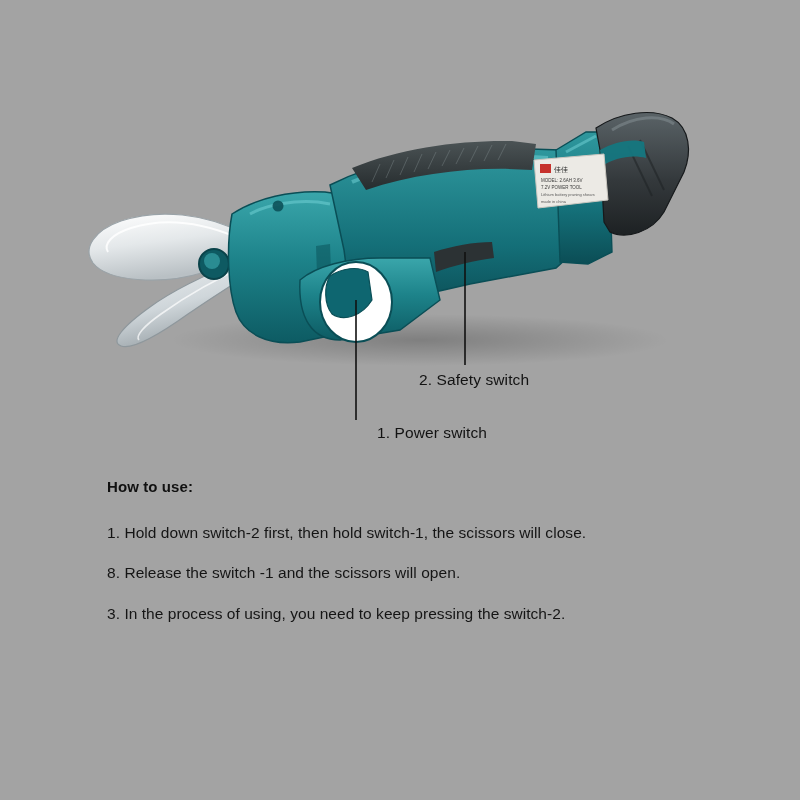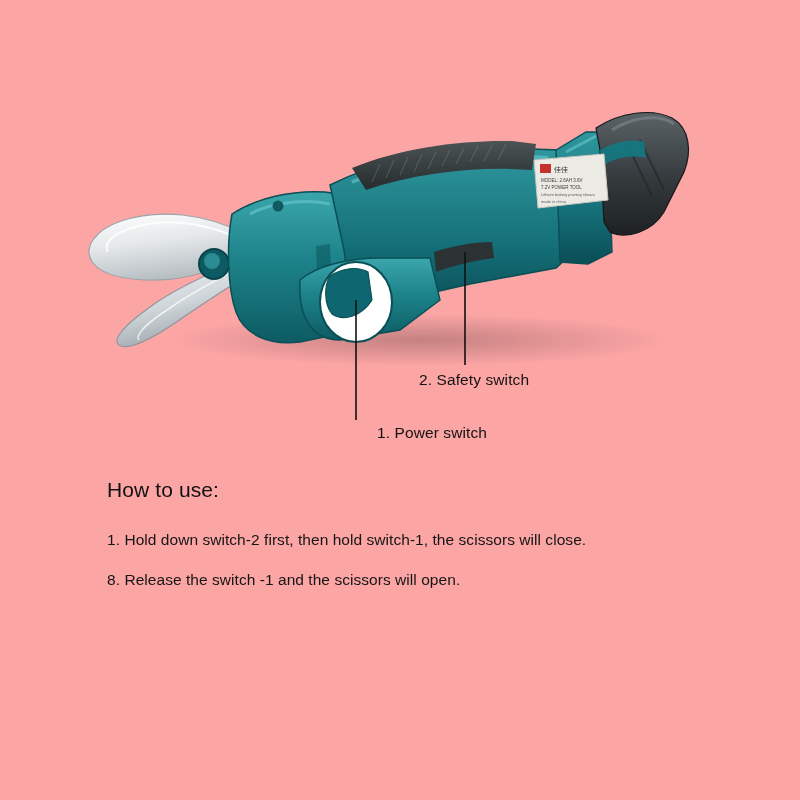--- a/index.html
+++ b/index.html
@@ -13,21 +13,21 @@
     font-family: "Liberation Sans", sans-serif;
     color: #1a1a1a;
     position: relative;
     overflow: hidden;
   }
 
   #page {
     position: relative;
     width: 800px;
     height: 800px;
-    background: #fca5a5;
+    background: #a3a3a3;
   }
 
   
   #illustration {
     position: absolute;
     left: 0;
     top: 0;
     width: 800px;
     height: 460px;
   }
@@ -57,22 +57,22 @@
   }
 
   
   #instructions {
     position: absolute;
     left: 107px;
     top: 478px;
     width: 620px;
   }
   #howto-title {
-    font-size: 21px;
-    font-weight: normal;
+    font-size: 15px;
+    font-weight: bold;
     color: #111111;
     margin-bottom: 28px;
     letter-spacing: 0.1px;
   }
   .step {
     font-size: 15.5px;
     color: #151515;
     margin-bottom: 21px;
     letter-spacing: 0.05px;
     line-height: 1.25;
@@ -195,15 +195,16 @@
     </svg>
 
     <div class="callout" id="callout-safety">2. Safety switch</div>
     <div class="callout" id="callout-power">1. Power switch</div>
   </div>
 
   <div id="instructions">
     <div id="howto-title">How to use:</div>
     <div class="step">1. Hold down switch-2 first, then hold switch-1, the scissors will close.</div>
     <div class="step">8. Release the switch -1 and the scissors will open.</div>
+    <div class="step">3. In the process of using, you need to keep pressing the switch-2.</div>
   </div>
 
 </div>
 
 </body></html>

